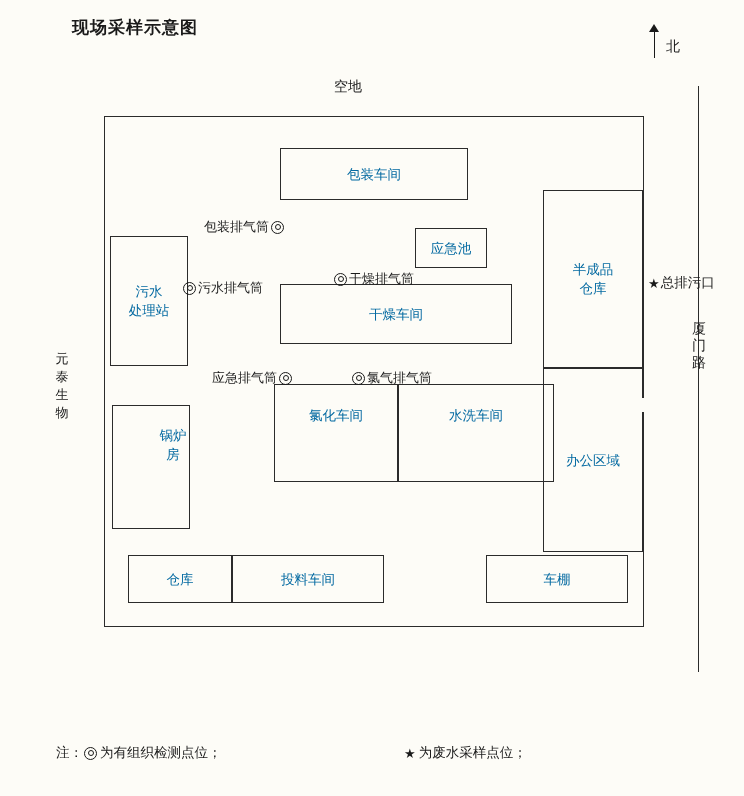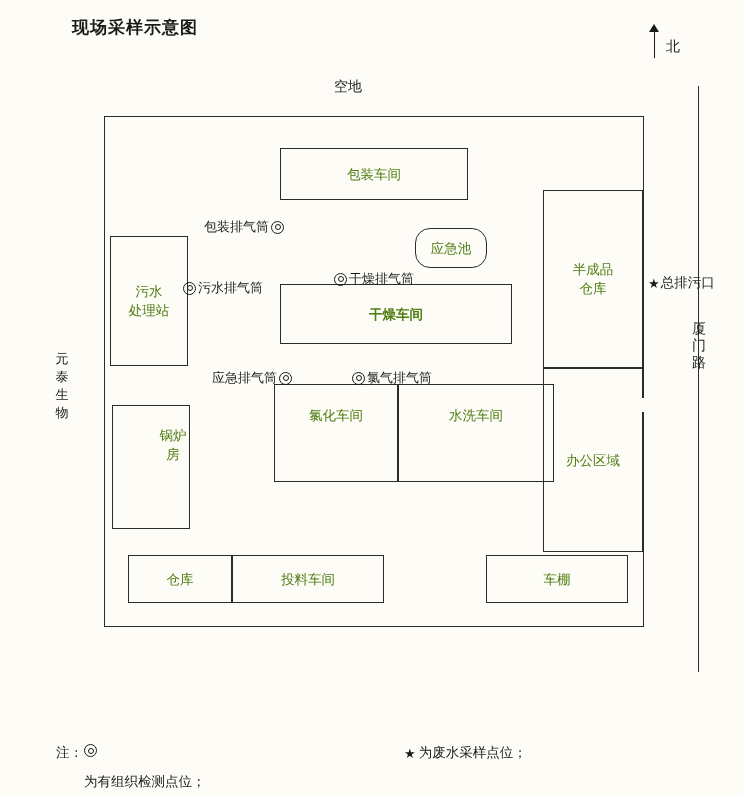--- a/index.html
+++ b/index.html
@@ -105,21 +105,21 @@
     position: absolute;
     border: 1px solid #2b2b2b;
     background: transparent;
     box-sizing: border-box;
     display: flex;
     align-items: center;
     justify-content: center;
     text-align: center;
     font-size: 13.5px;
     line-height: 19px;
-    color: #4d7c0f;
+    color: #0369a1;
   }
   
   .stack {
     position: absolute;
     font-size: 13px;
     white-space: nowrap;
     display: flex;
     align-items: center;
     gap: 2px;
   }
@@ -167,21 +167,21 @@
   }
   
   .notes {
     position: absolute;
     left: 56px;
     top: 744px;
     width: 640px;
     font-size: 13.5px;
   }
   .notes .n1 { position: absolute; left: 0; top: 0; }
-  .notes .n2 { position: absolute; left: 28px; top: 0; display: flex; gap: 16px; flex-direction: column;}
+  .notes .n2 { position: absolute; left: 28px; top: 0; display: flex; align-items: center; gap: 3px;}
   .notes .n3 { position: absolute; left: 348px; top: 0; display: flex; align-items: center; gap: 3px;}
 </style>
 </head>
 <body>
 
 <div id="page">
 
   <div class="title">现场采样示意图</div>
 
   <div class="north-arrow">
@@ -201,30 +201,30 @@
 
   <div class="room" style="left:280px; top:148px; width:188px; height:52px;">
     <span>包装车间</span>
   </div>
 
   <div class="room" style="left:110px; top:236px; width:78px; height:130px;">
     <span style="white-space:pre-line;">污水
 处理站</span>
   </div>
 
-  <div class="room" style="left:415px; top:228px; width:72px; height:40px;border-radius:15px;">
+  <div class="room" style="left:415px; top:228px; width:72px; height:40px;">
     <span>应急池</span>
   </div>
 
   <div class="room" style="left:543px; top:190px; width:100px; height:178px;">
     <span style="white-space:pre-line;">半成品
 仓库</span>
   </div>
 
-  <div class="room" style="left:280px; top:284px; width:232px; height:60px;font-weight:bold;">
+  <div class="room" style="left:280px; top:284px; width:232px; height:60px;">
     <span>干燥车间</span>
   </div>
 
   <div class="room" style="left:274px; top:384px; width:124px; height:98px;">
     <span style="position:relative; top:-18px;">氯化车间</span>
   </div>
   <div class="room" style="left:398px; top:384px; width:156px; height:98px;">
     <span style="position:relative; top:-18px;">水洗车间</span>
   </div>
 

